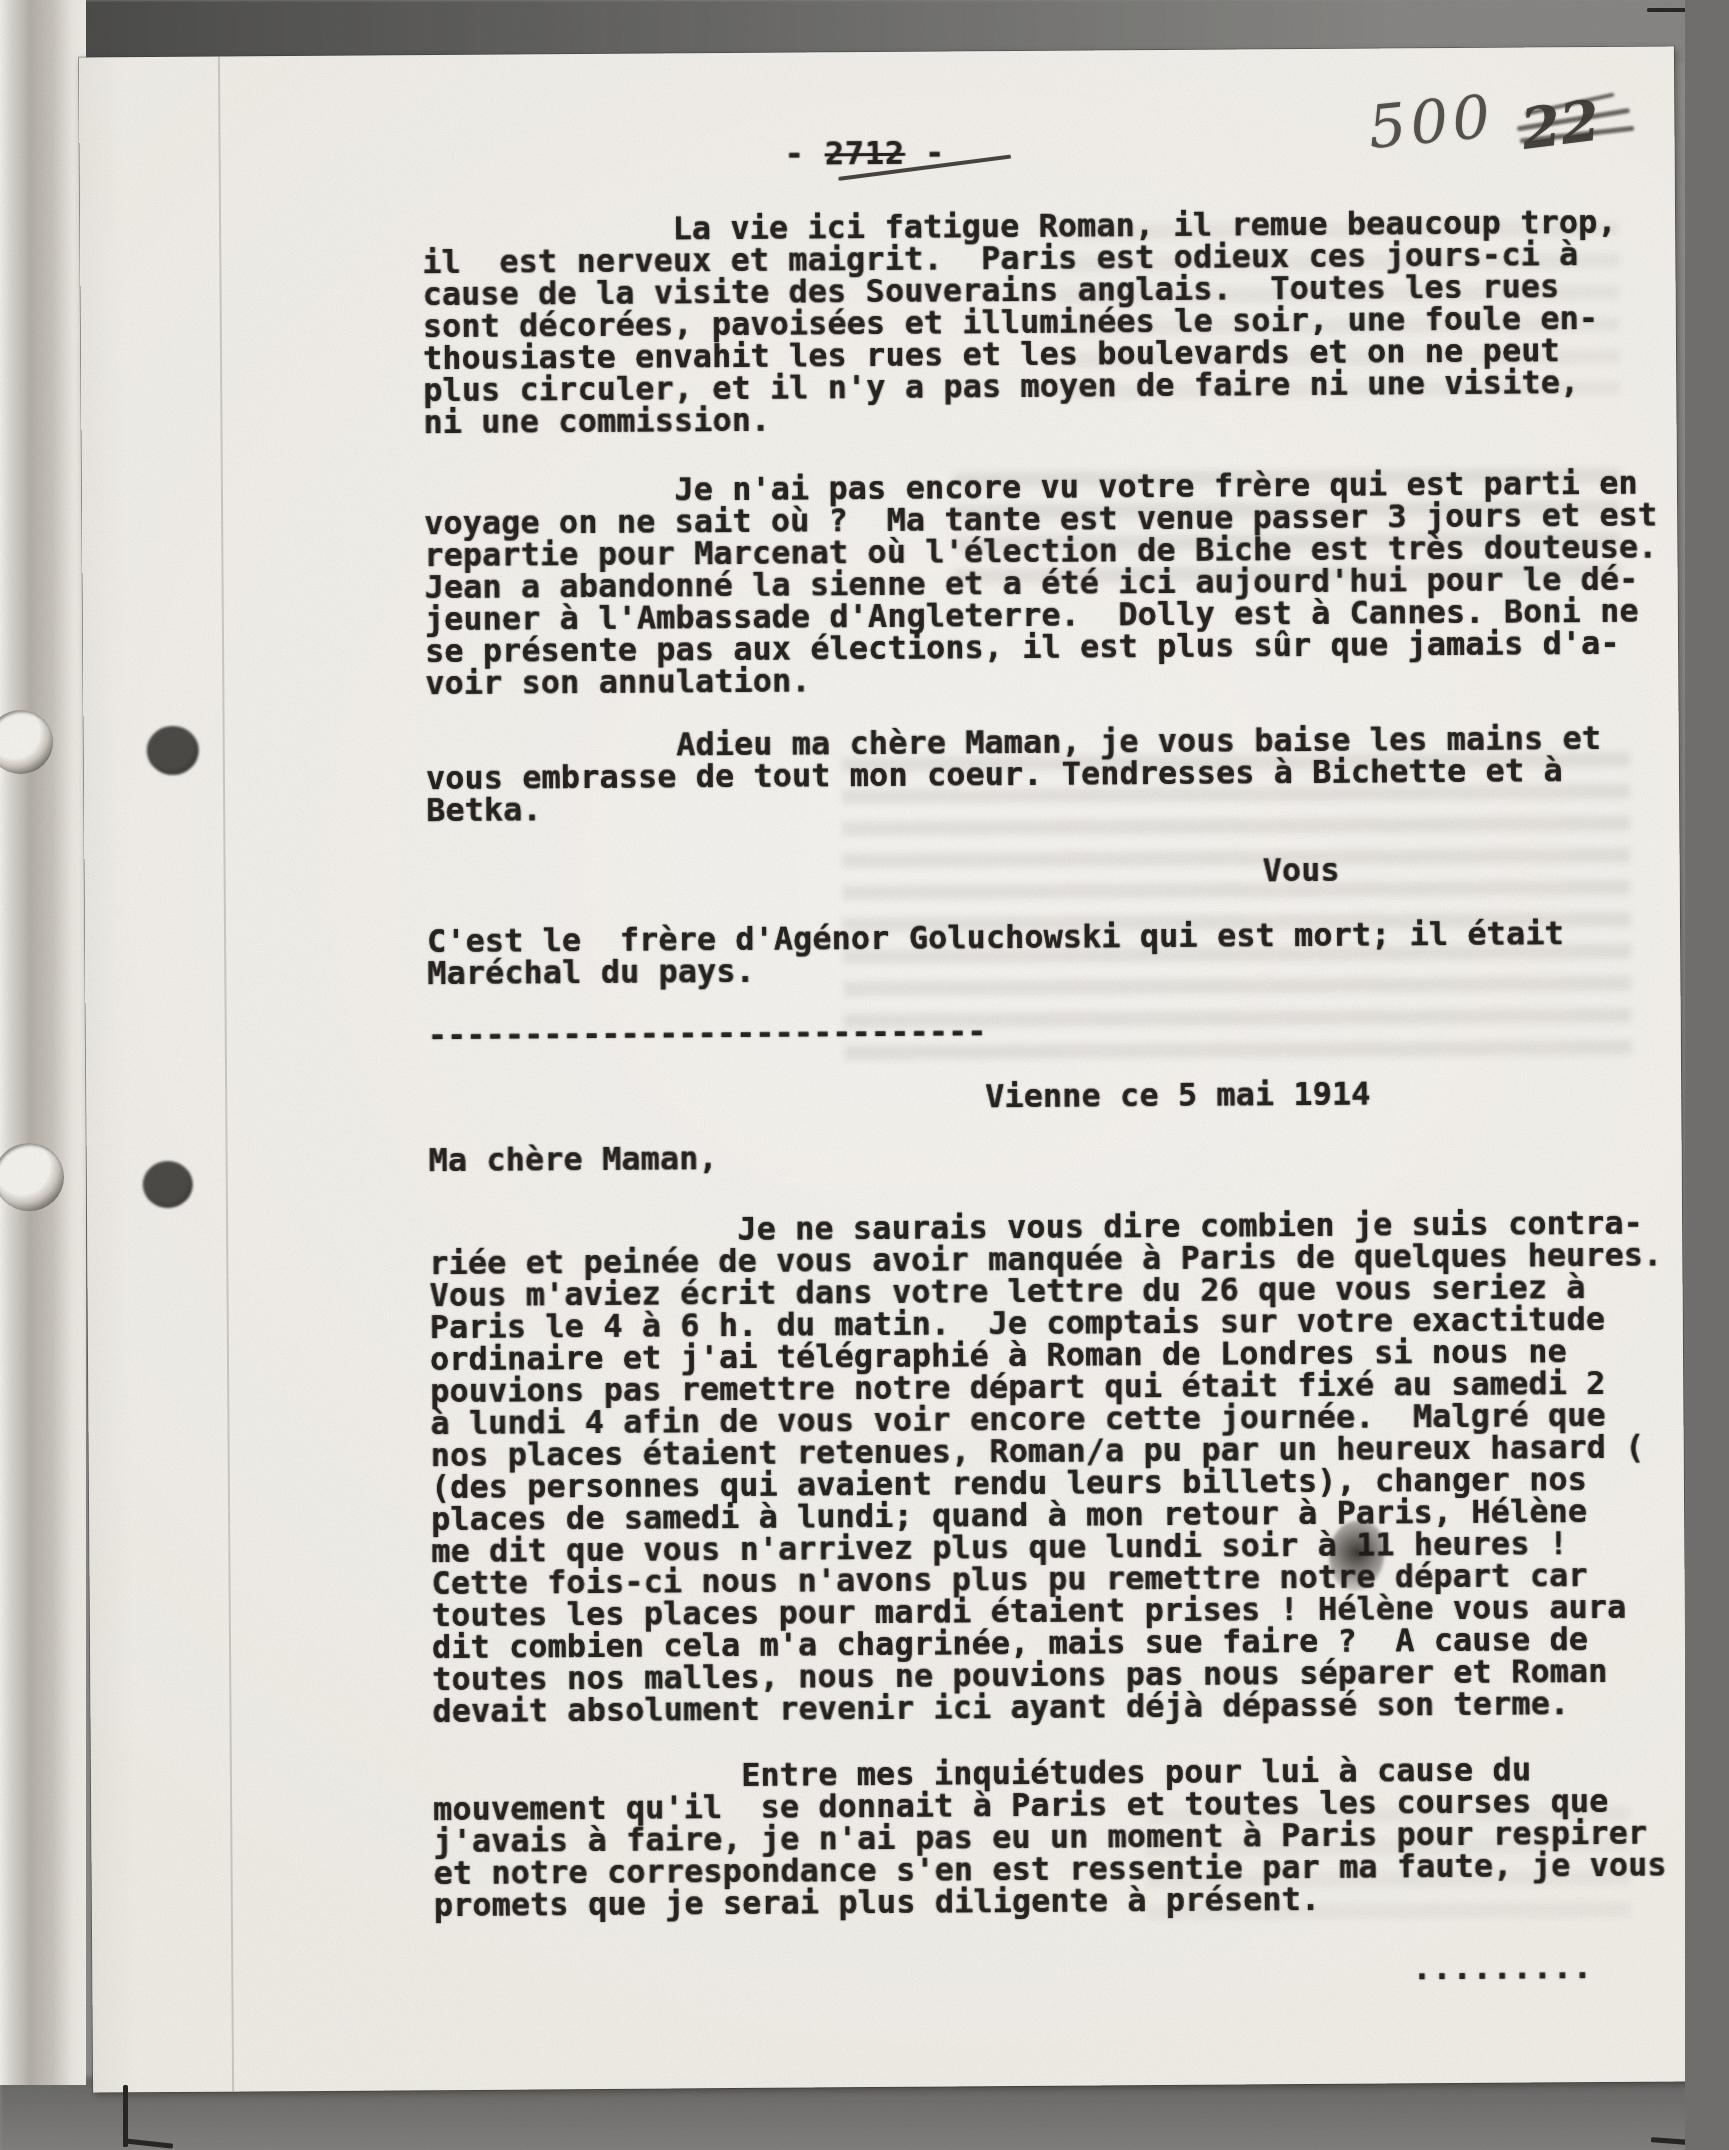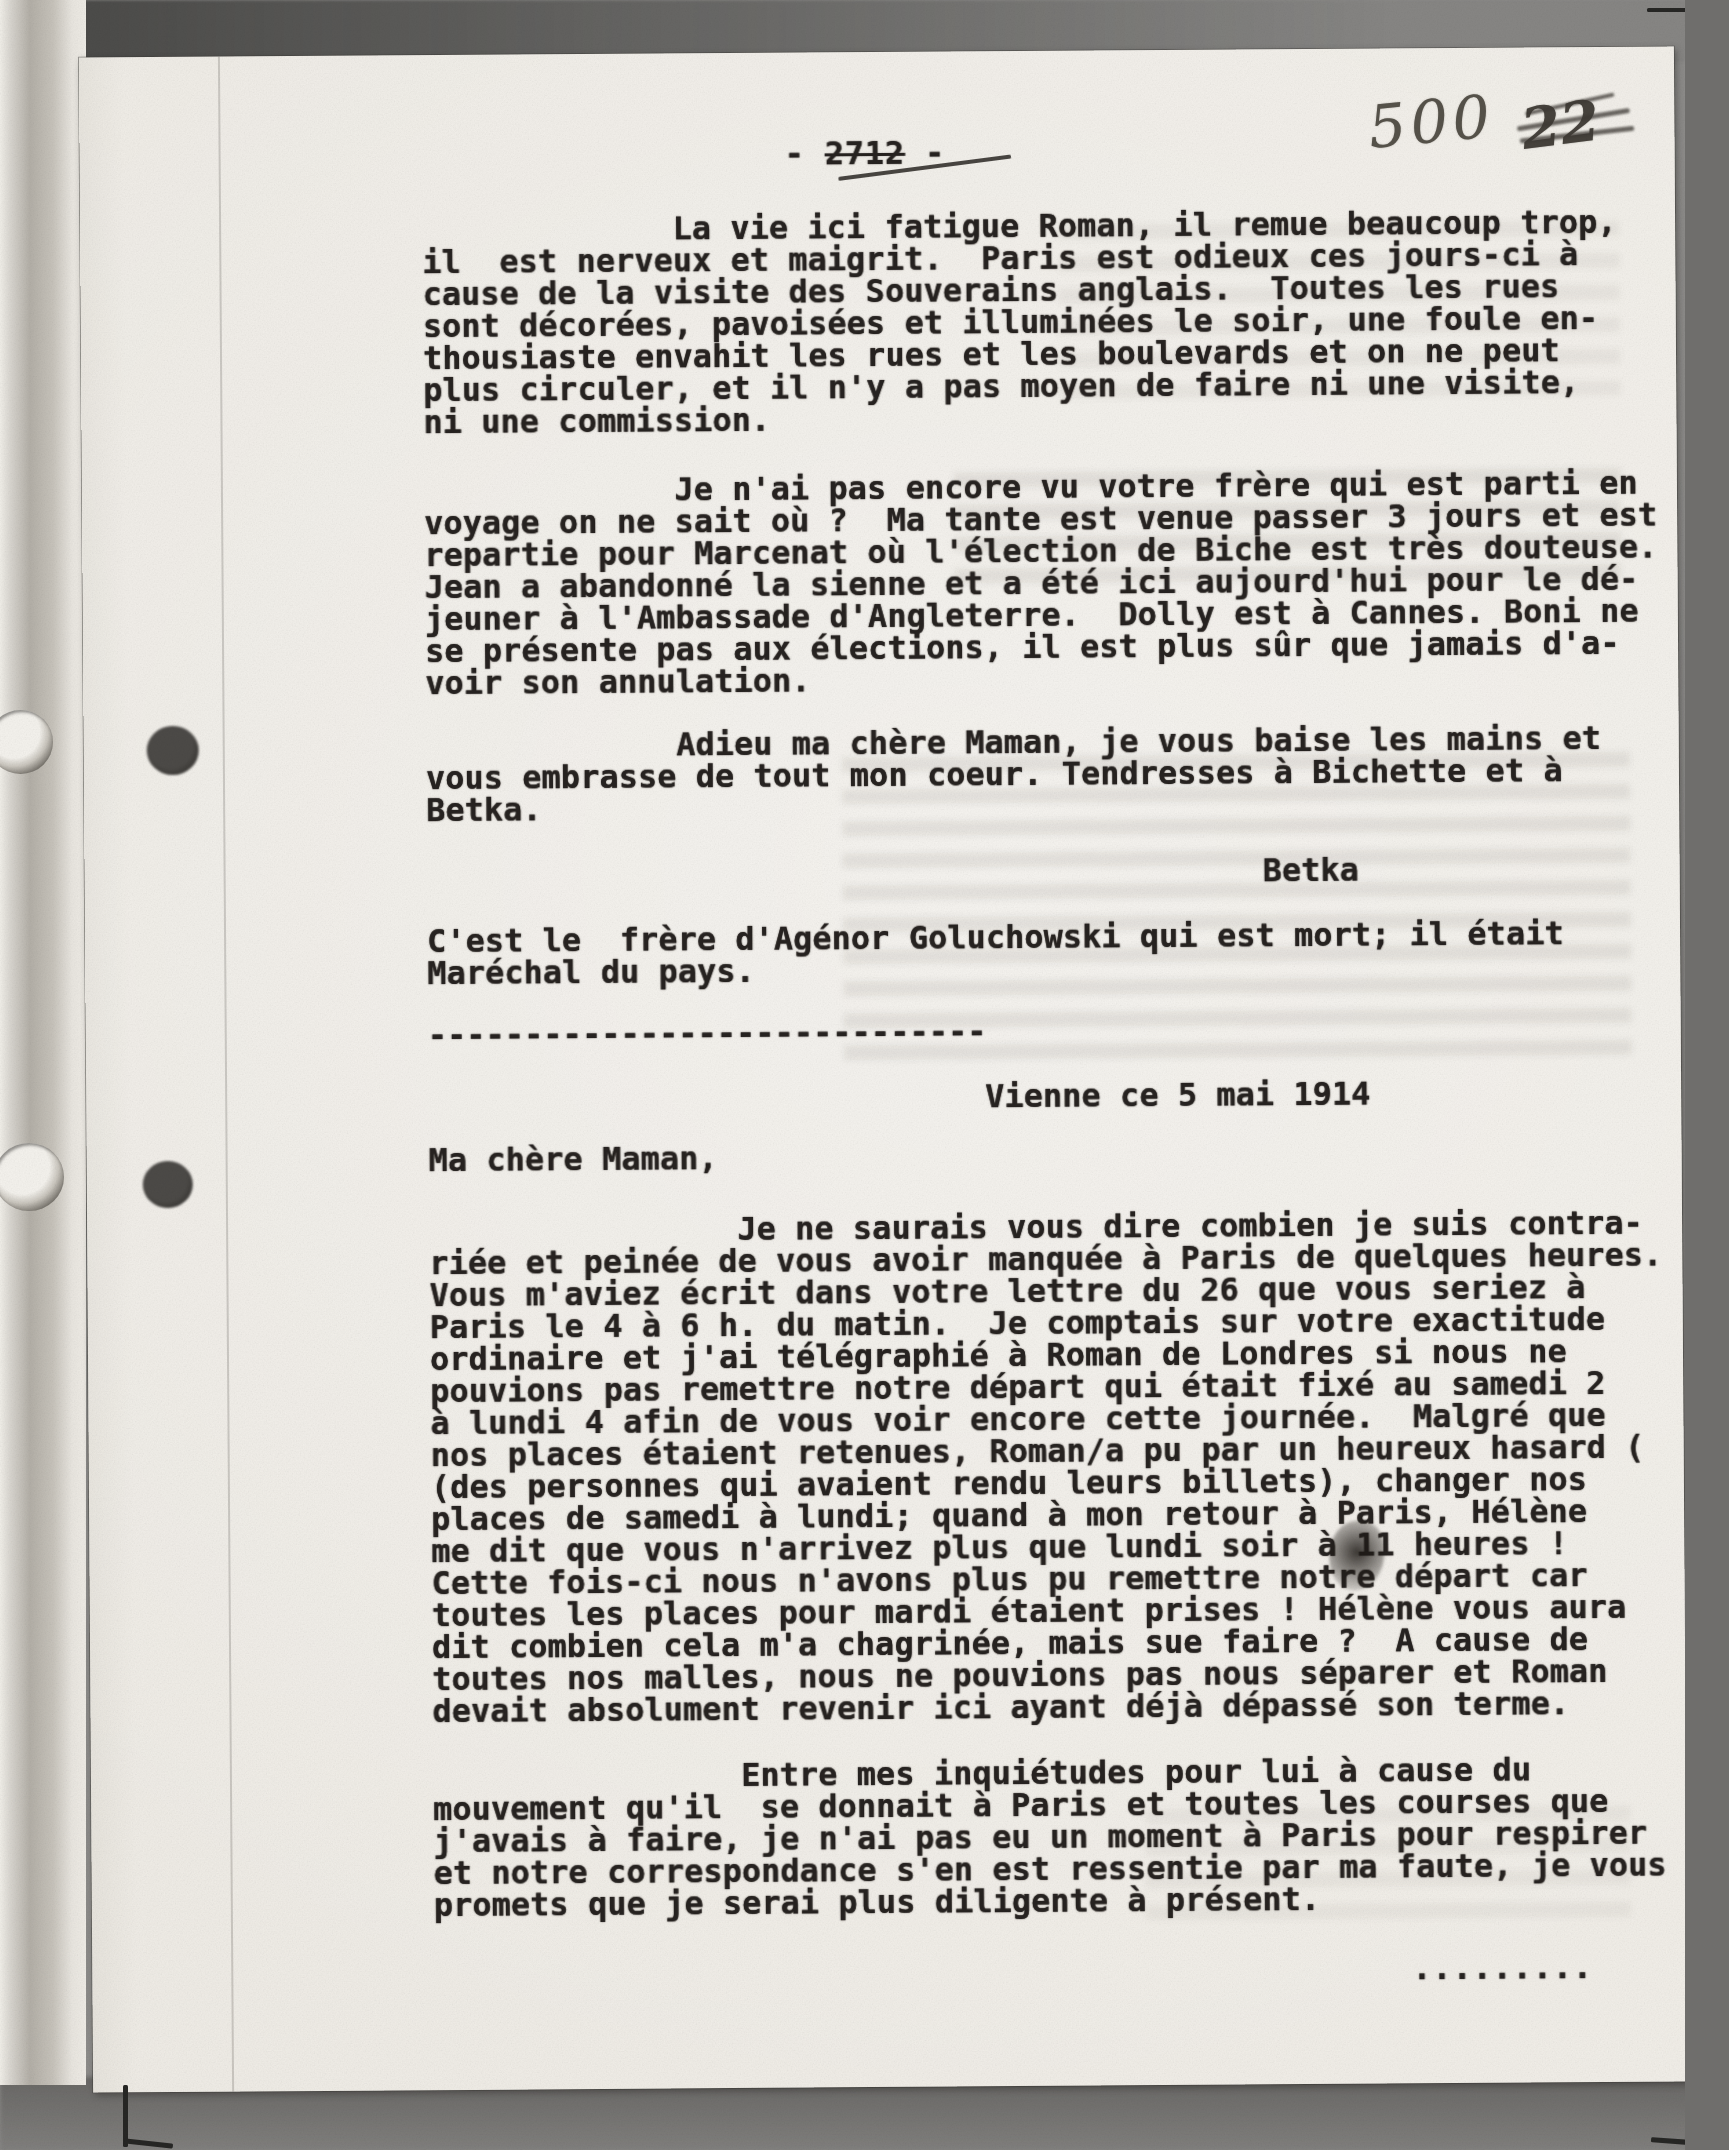--- a/index.html
+++ b/index.html
@@ -144,21 +144,21 @@
     <div class="typed" style="left:342px;top:420px;">             Je n'ai pas encore vu votre frère qui est parti en
 voyage on ne sait où ?  Ma tante est venue passer 3 jours et est
 repartie pour Marcenat où l'élection de Biche est très douteuse.
 Jean a abandonné la sienne et a été ici aujourd'hui pour le dé-
 jeuner à l'Ambassade d'Angleterre.  Dolly est à Cannes. Boni ne
 se présente pas aux élections, il est plus sûr que jamais d'a-
 voir son annulation.</div>
     <div class="typed" style="left:342px;top:675px;">             Adieu ma chère Maman, je vous baise les mains et
 vous embrasse de tout mon coeur. Tendresses à Bichette et à
 Betka.</div>
-    <div class="typed" style="left:1178px;top:805px;">Betka</div>
+    <div class="typed" style="left:1178px;top:805px;">Vous</div>
     <div class="typed" style="left:342px;top:870px;">C'est le  frère d'Agénor Goluchowski qui est mort; il était
 Maréchal du pays.</div>
     <div class="typed" style="left:342px;top:964px;">-----------------------------</div>
 
     <div class="typed" style="left:899px;top:1029px;">Vienne ce 5 mai 1914</div>
     <div class="typed" style="left:342px;top:1089px;">Ma chère Maman,</div>
     <div class="typed p4" style="left:342px;top:1160px;">                Je ne saurais vous dire combien je suis contra-
 riée et peinée de vous avoir manquée à Paris de quelques heures.
 Vous m'aviez écrit dans votre lettre du 26 que vous seriez à
 Paris le 4 à 6 h. du matin.  Je comptais sur votre exactitude

